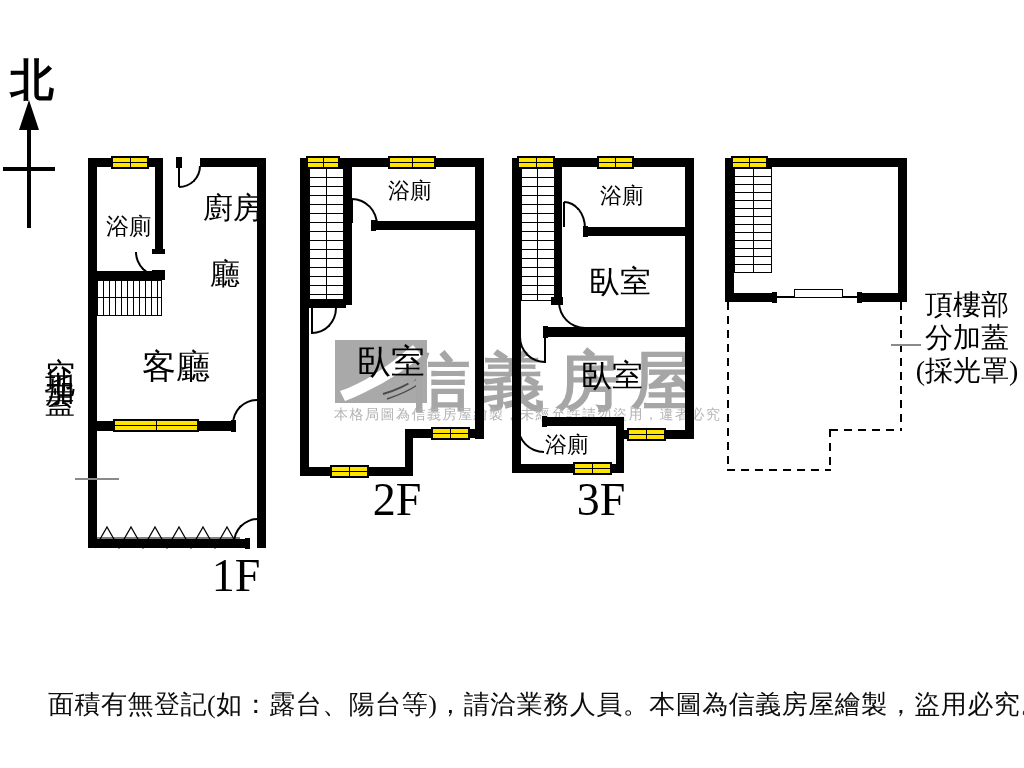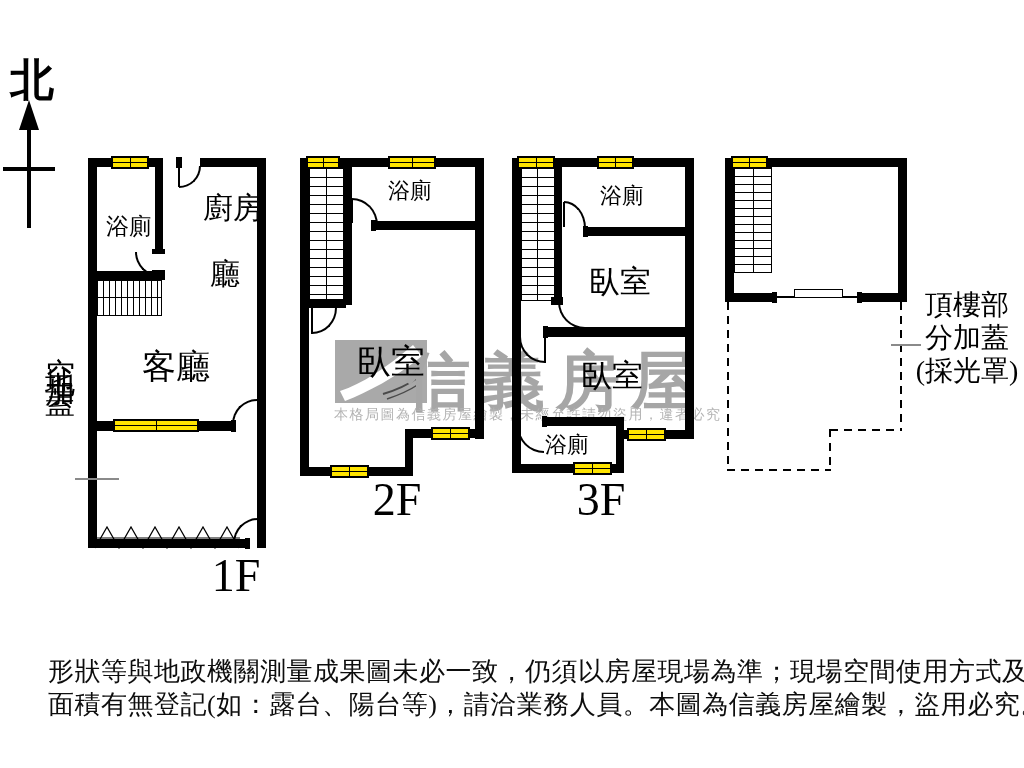--- a/index.html
+++ b/index.html
@@ -159,16 +159,15 @@
   <div class="dash-h" style="left:830px;top:429px;width:72px;"></div>
   <div class="dash-v" style="left:829px;top:429px;height:42px;"></div>
   <div class="dash-h" style="left:727px;top:469px;width:104px;"></div>
   <div class="gray-line" style="left:891px;top:344px;width:30px;height:2px;"></div>
   <div style="position:absolute;left:908px;top:288px;width:118px;font-size:28px;line-height:33px;text-align:center;color:#000;">
     <div>頂樓部</div>
     <div>分加蓋</div>
     <div>(採光罩)</div>
   </div>
 
-  <div class="disc" style="top:655px;">形狀等與地政機關測量成果圖未必一致，仍須以房屋現場為準；現場空間使用方式及</div>
   <div class="disc" style="top:688px;">面積有無登記(如：露台、陽台等)，請洽業務人員。本圖為信義房屋繪製，盜用必究。</div>
 
 </div>
 
 </body></html>

